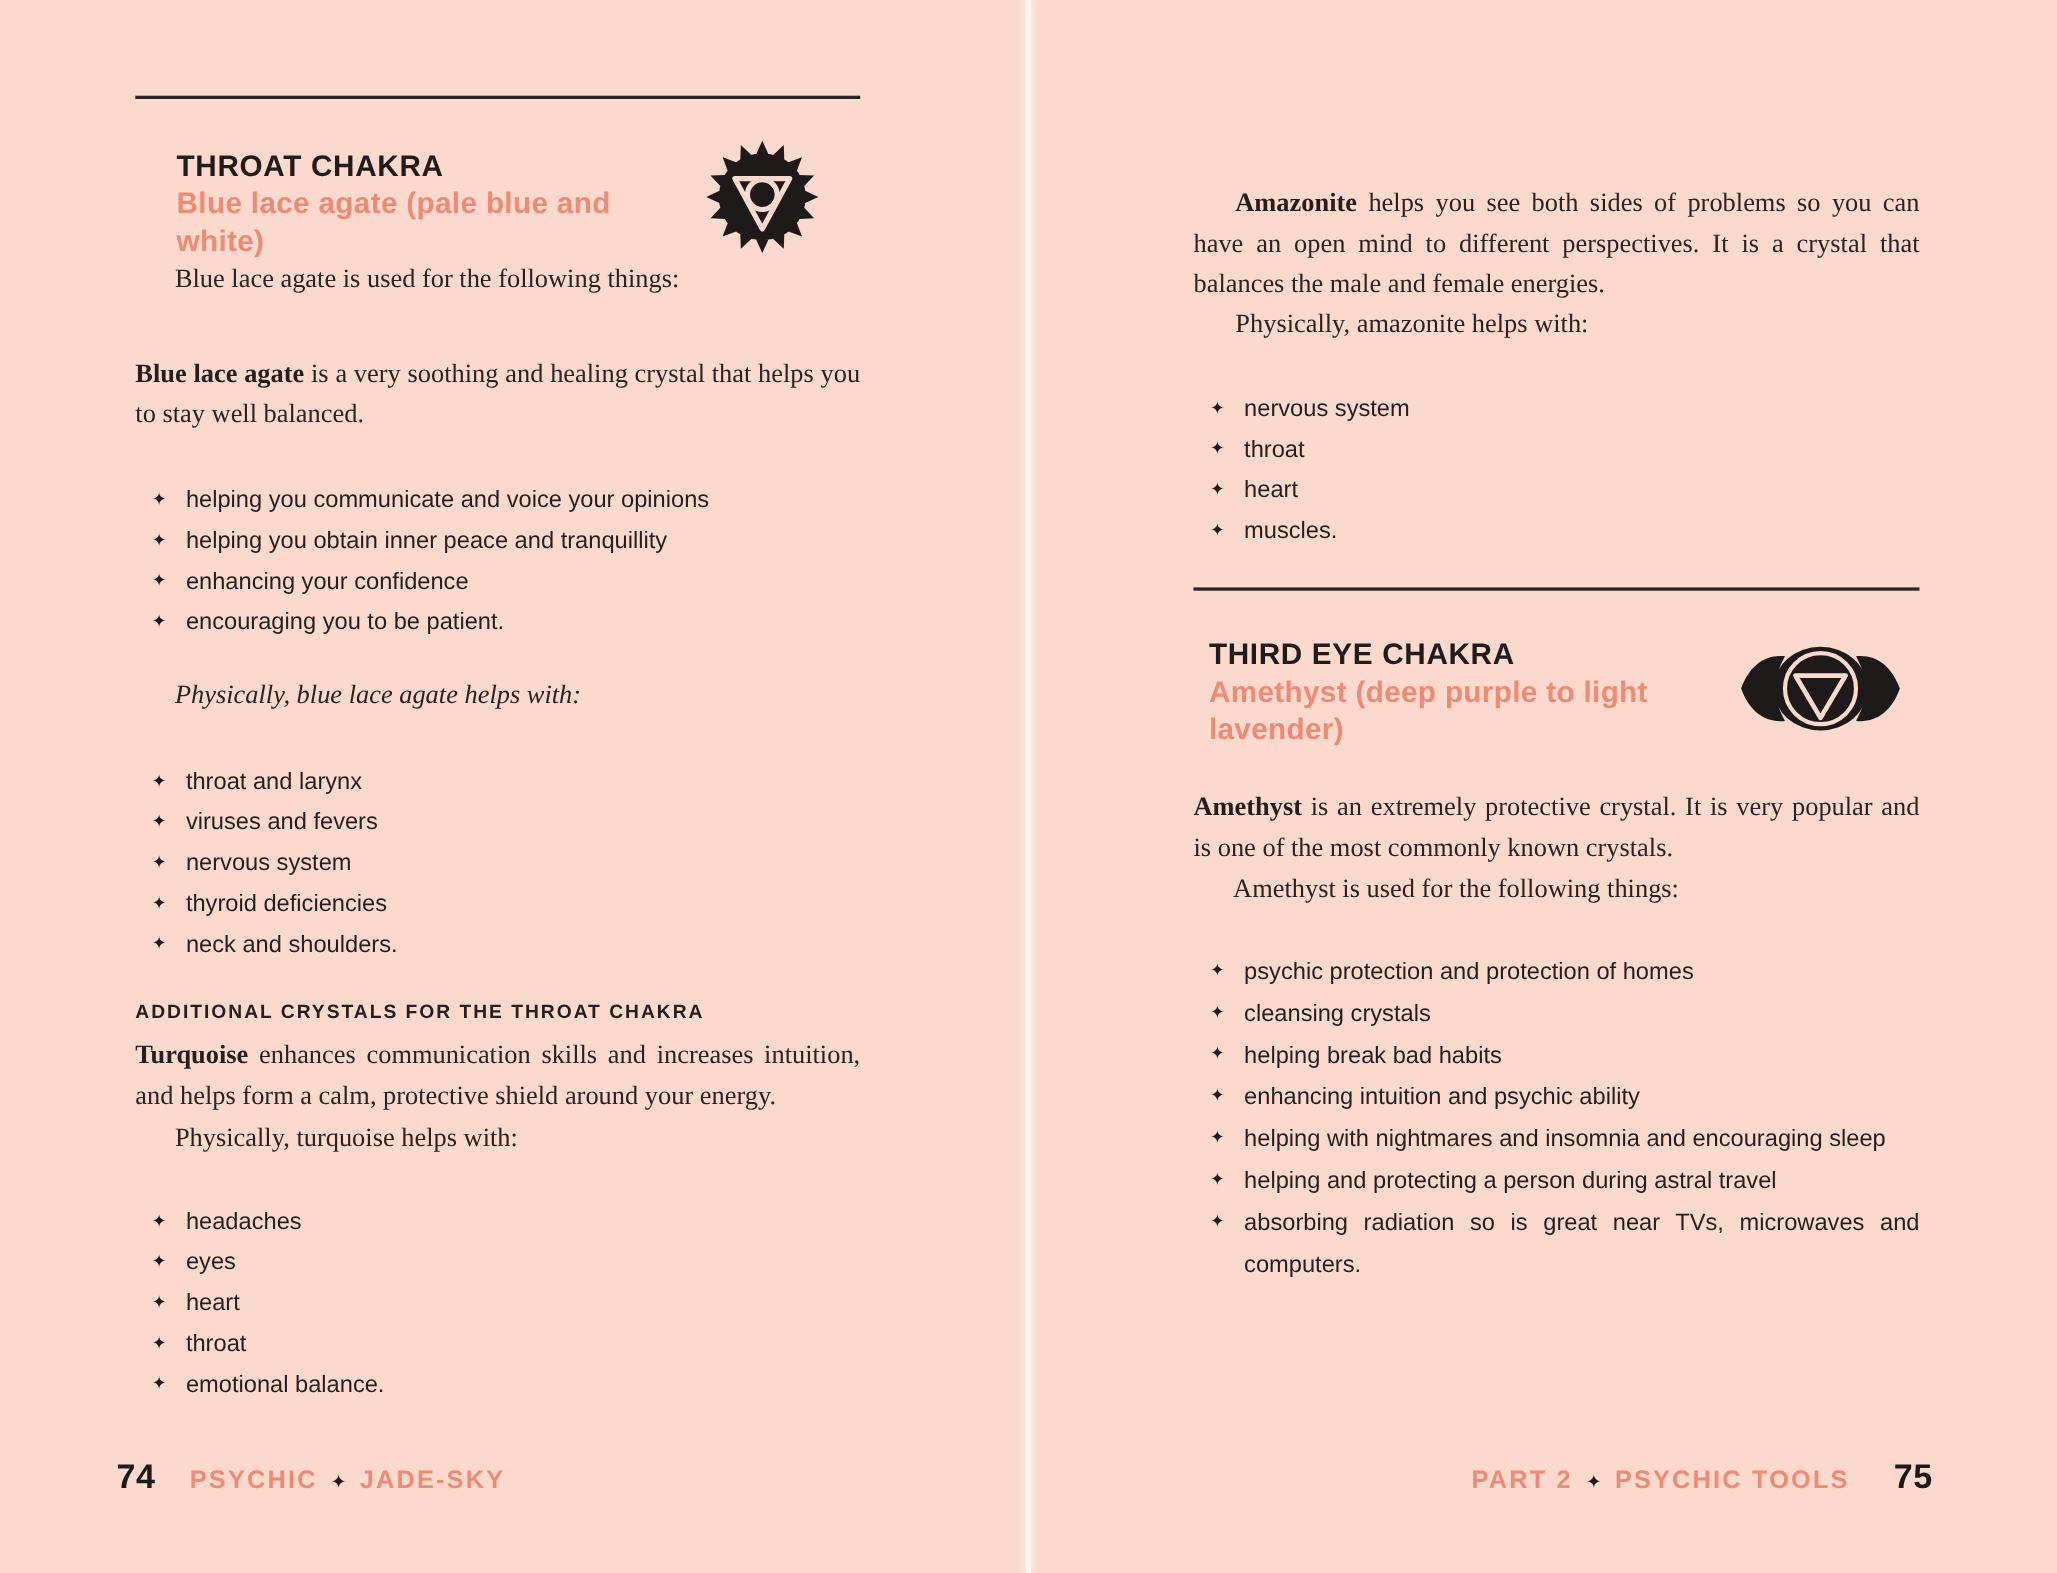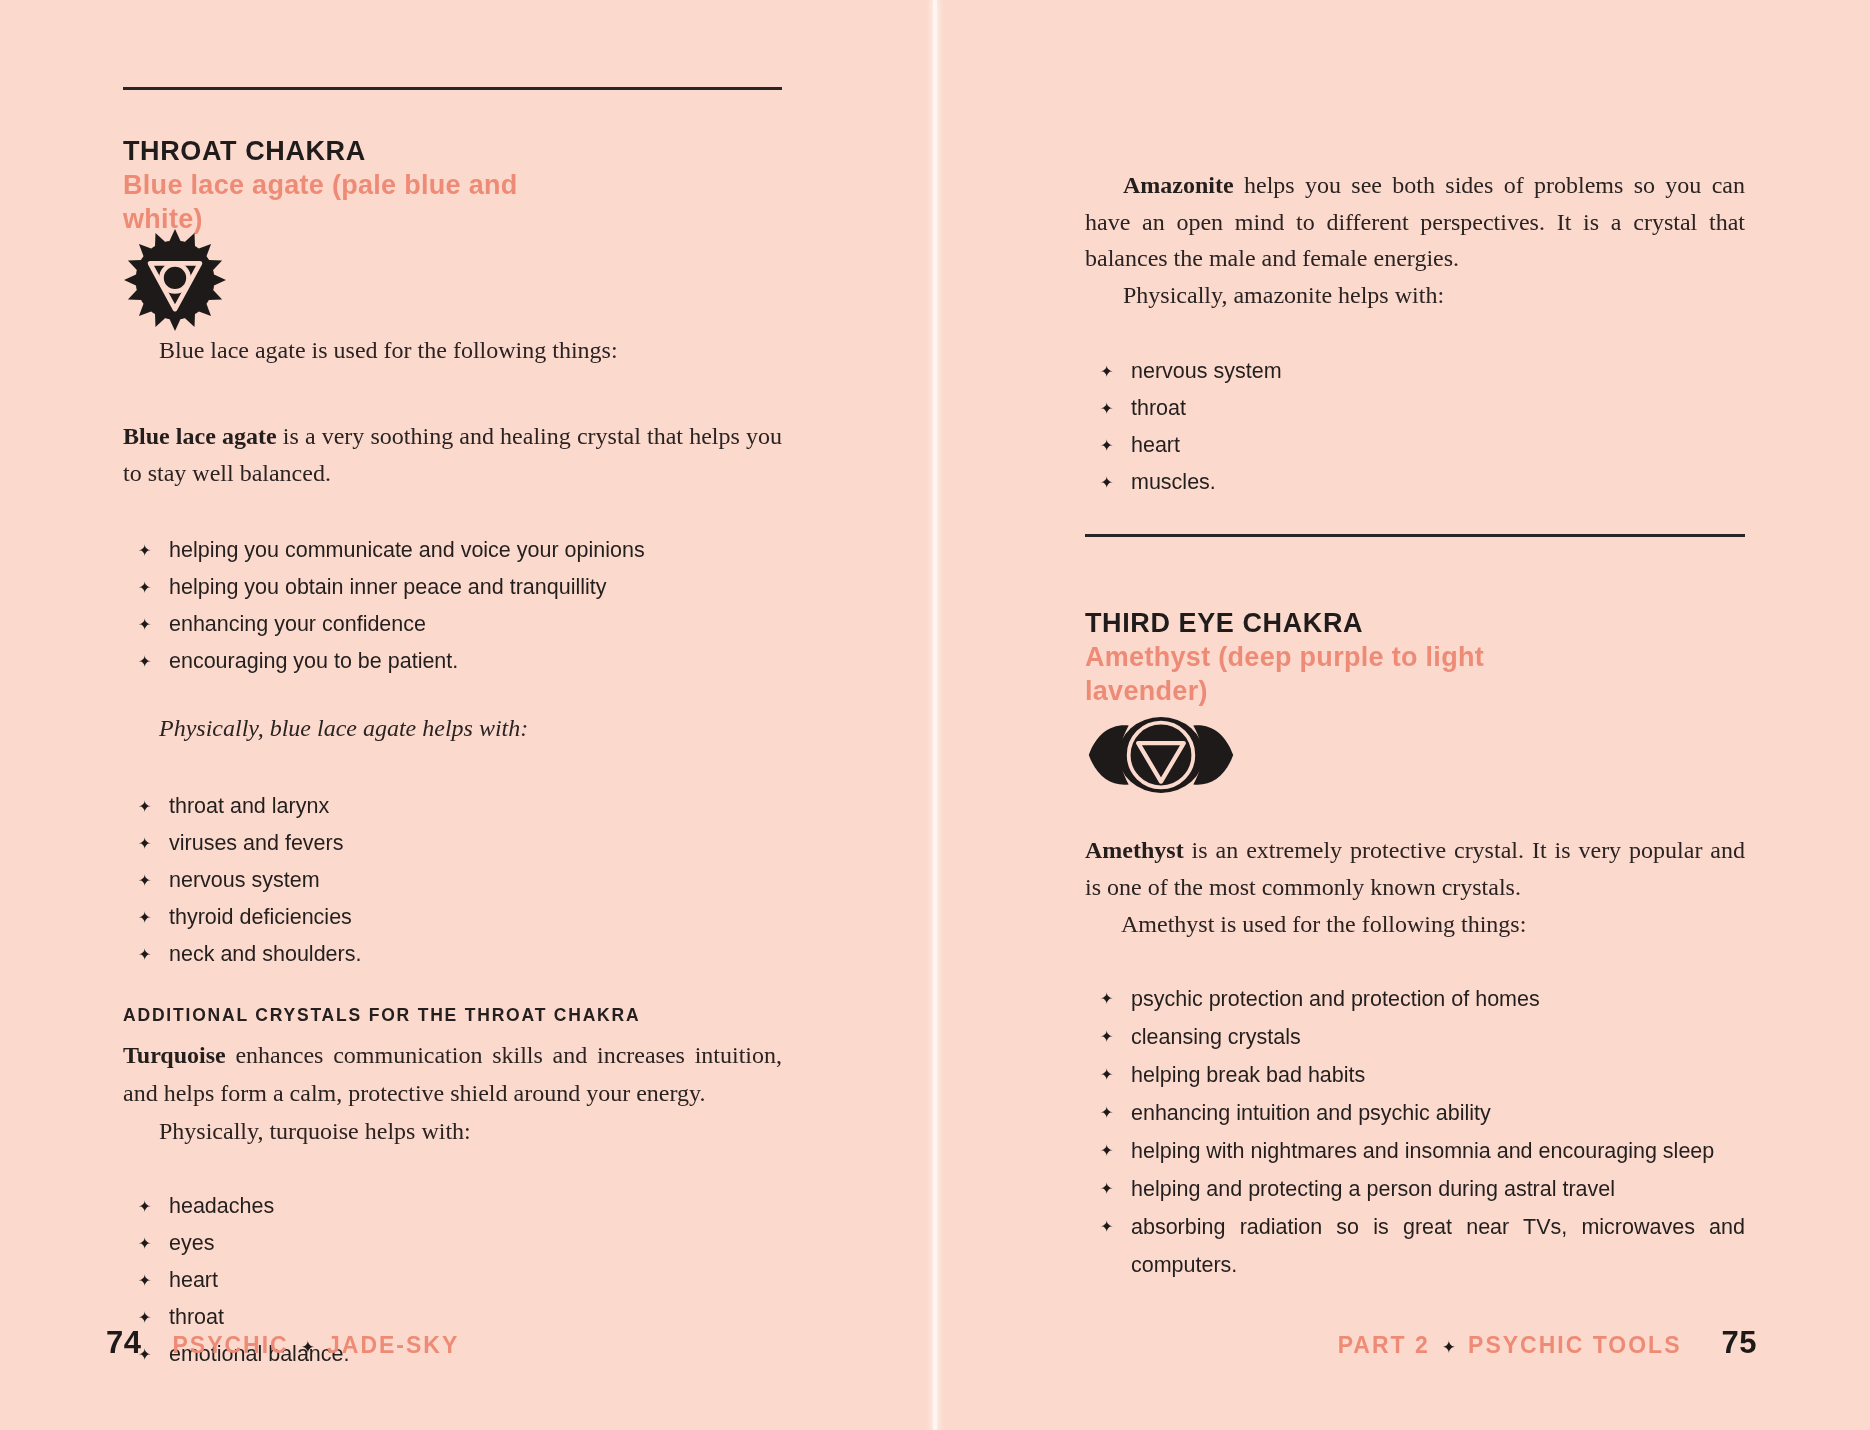--- a/index.html
+++ b/index.html
@@ -18,23 +18,23 @@
     box-shadow:0 0 6px 2px rgba(255,250,248,.65);
   }
   .page { position:absolute; top:0; height:1430px; }
   .page-left  { left:123px; width:659px; }
   .page-right { left:1085px; width:660px; }
 
   .rule { height:3px; background:#2b2626; }
   .rule-left  { margin-top:87px; }
   .rule-right { margin-top:33px; }
 
-  .chakra-head { display:flex; justify-content:center; align-items:flex-start;flex-direction:column; }
+  .chakra-head { display:flex; justify-content:center; align-items:flex-start; }
   .chakra-head.left-head  { margin-top:45px; }
-  .chakra-head.right-head { margin-top:70px; }
+  .chakra-head.right-head { margin-top:42px; }
 
   .sec-title {
     margin:0;
     font:700 27px/33px "Liberation Sans", sans-serif;
     letter-spacing:.6px;
     color:#201c1b;
   }
   .sec-subtitle {
     margin:0; max-width:480px;
     font:700 27px/34px "Liberation Sans", sans-serif;

